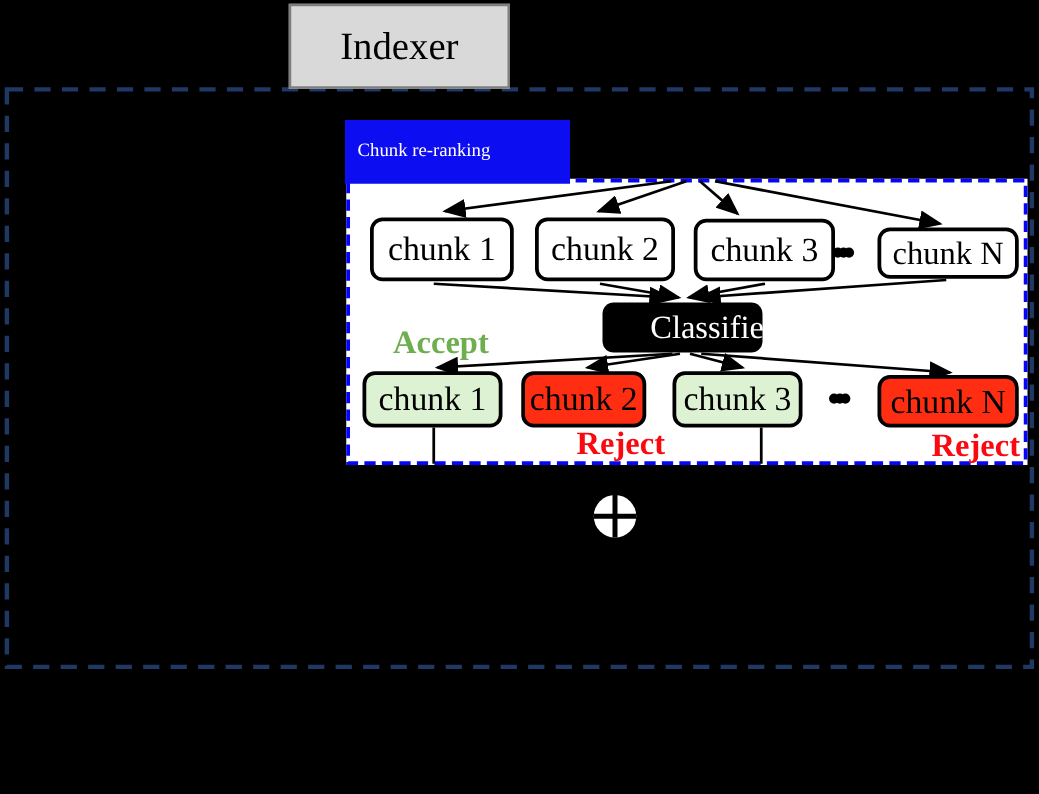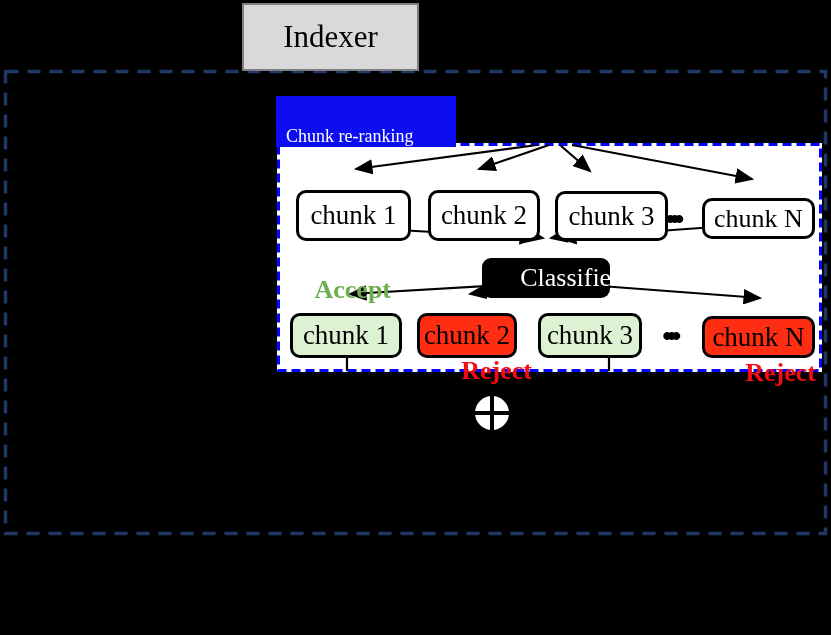--- a/index.html
+++ b/index.html
@@ -10,37 +10,37 @@
     font-family: "Liberation Serif", "DejaVu Serif", serif;
     overflow: hidden;
   }
   #stage * { box-sizing: border-box; }
 
   .abs { position: absolute; }
 
   
   #panel        { z-index: 1; }
   #vector-layer { z-index: 2; position:absolute; left:0; top:0; }
-  .node, .label, .dots { z-index: 3; margin-top: 16px; }
+  .node, .label, .dots { z-index: 3; }
   #tag, #indexer { z-index: 5; }
 
   #indexer {
-    left: 242px; top: 3px; width: 177px; height: 68px;
+    left: 231px; top: 3px; width: 177px; height: 68px;
     background: var(--indexer_fill, #d9d9d9);
     border: 2px solid var(--indexer_border, #7f7f7f);
     color: #000; font-size: 31px;
     display: flex; align-items: center; justify-content: center; text-align: right;
   }
 
   #tag {
     left: 276px; top: 96px; width: 180px; height: 51px;
     background: var(--tag_bg, #0d0df2);
     color: var(--tag_text, #ffffff);
-    font-size: 18px;
-    display: flex; align-items: flex-end;
+    font-size: 15px;
+    display: flex; align-items: center;
     padding-left: 10px;
   }
 
   #panel {
     left: 277px; top: 143px; width: 545px; height: 229px;
     background: var(--panel_fill, #ffffff);
   }
 
   .chunk {
     border: 3px solid var(--box_border, #000);

